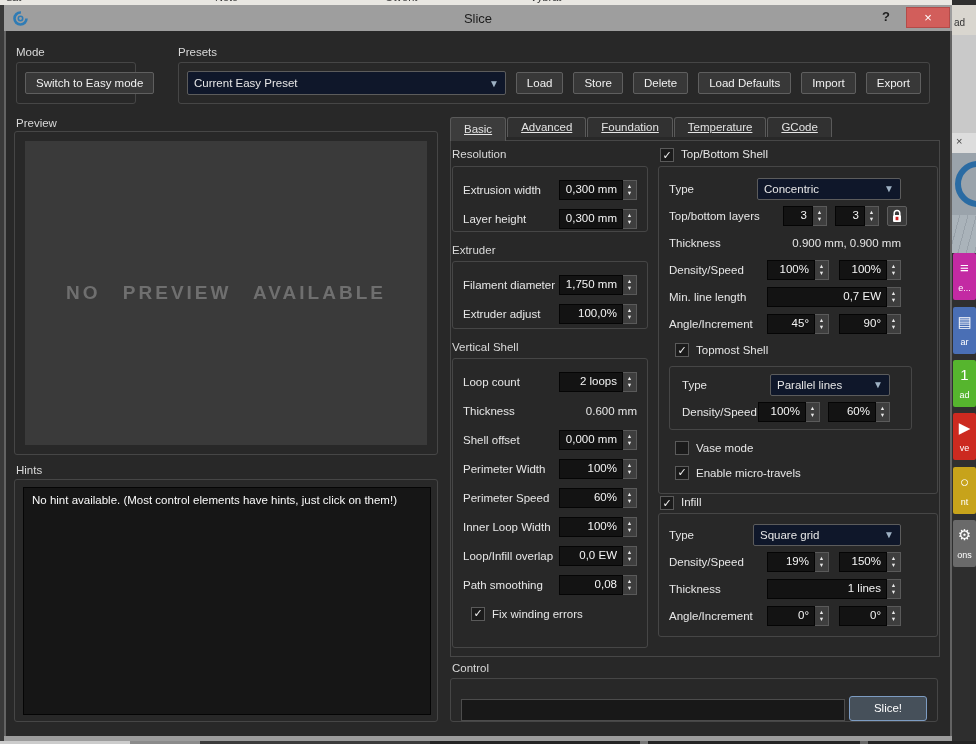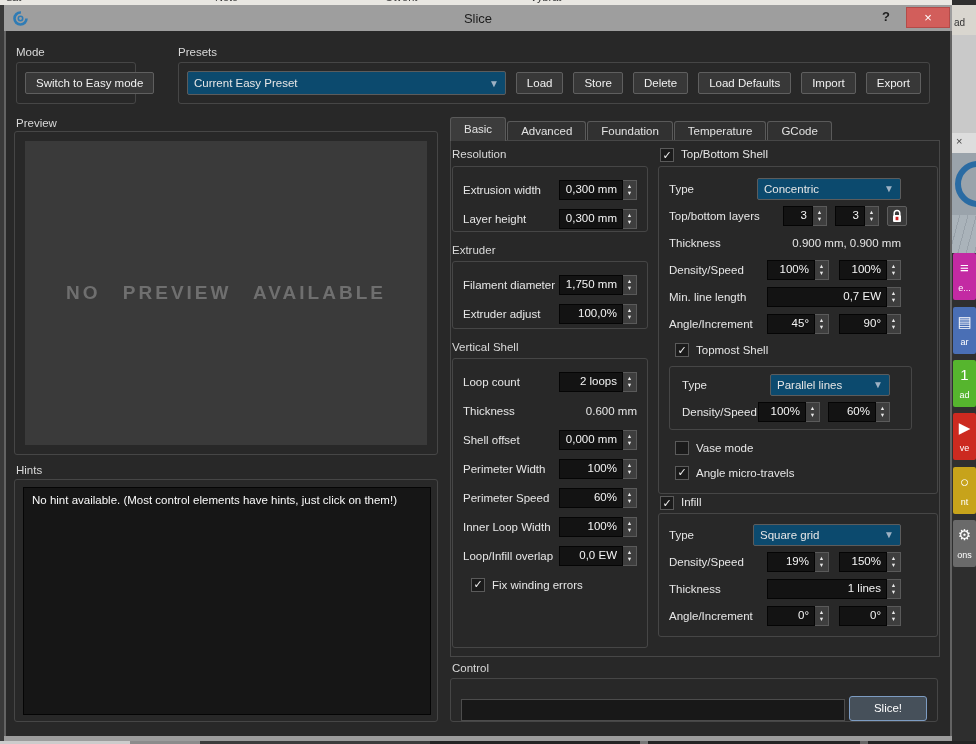--- a/index.html
+++ b/index.html
@@ -56,35 +56,35 @@
   .field { background:#131313; border:1px solid #050505; color:#f4f4f4; text-align:right;
            padding:2px 5px 0 2px; height:20px; white-space:nowrap; }
   .w62{width:64px} .w46{width:48px} .w26{width:30px} .w118{width:120px}
   .spin { width:14px; height:20px; background:#3e3e3e; border:1px solid #5a5a5a; border-left:none;
           display:flex; flex-direction:column; align-items:center; justify-content:center; cursor:pointer; }
   .spin::before { content:"▲"; font-size:5.5px; line-height:7px; color:#e8e8e8; }
   .spin::after  { content:"▼"; font-size:5.5px; line-height:7px; color:#e8e8e8; }
   .sval { white-space:nowrap; }
   .btn { background:#383838; border:1px solid #5f5f5f; border-radius:2px; color:#f0f0f0;
          padding:4px 10px; text-align:center; white-space:nowrap; cursor:pointer; }
-  .dd { background:#0c4a6e; border:1px solid #5c5c5c; border-radius:2px; height:22px;
+  .dd { background:#0f172a; border:1px solid #5c5c5c; border-radius:2px; height:22px;
         display:flex; align-items:center; justify-content:space-between; padding:0 6px; cursor:pointer; }
   .dda { color:#9fb2c4; font-size:10px; }
   .cb { width:14px; height:14px; background:#1b1b1b; border:1px solid #5a5a5a; display:inline-flex;
         align-items:center; justify-content:center; flex:0 0 auto; cursor:pointer; }
   .cb.on::after { content:"✓"; color:#f2f2f2; font-size:11px; line-height:11px; }
   .cbrow { justify-content:flex-start; gap:7px; }
   .secheader { display:flex; align-items:flex-start; gap:7px; }
   .innerbox { border:1px solid #464646; border-radius:3px; margin:3px 25px 5px 10px; padding:4px 0; }
   .innerbox .row { height:27px; padding:0 21px 0 12px; }
   .lockbtn { width:20px; height:20px; background:#3a3a3a; border:1px solid #5e5e5e; border-radius:2px;
              display:flex; align-items:center; justify-content:center; cursor:pointer; }
 
   
-  .tabsrow { left:450px; top:117px; display:flex; align-items:flex-end; height:24px; }
+  .tabsrow { left:450px; top:117px; display:flex; height:24px;text-decoration:underline; }
   .tab { background:#313131; border:1px solid #5a5a5a; border-bottom:none; border-radius:3px 3px 0 0;
          padding:3px 13px; height:20px; margin-right:1px; color:#e2e2e2; cursor:pointer; }
   .tab.active { background:#3c3c3c; height:24px; padding-top:5px; position:relative; z-index:3; }
   .pane { left:450px; top:140px; width:490px; height:517px; border:1px solid #474747; z-index:1; }
 
   
   .previewbox { left:14px; top:131px; width:424px; height:324px; }
   .previewarea { position:absolute; left:10px; top:9px; width:402px; height:304px; background:#3a3a3a;
                  display:flex; align-items:center; justify-content:center; }
   .noprev { color:#6f6f6f; font-size:19px; letter-spacing:3px; word-spacing:14px;font-weight:bold; }
@@ -282,20 +282,27 @@
       <span class="rlabel">Inner Loop Width</span>
       <span class="fg">
           <span class="field w62">100%</span>
           <span class="spin"></span>
         </span>
     </div>
     <div class="row">
       <span class="rlabel">Loop/Infill overlap</span>
       <span class="fg">
           <span class="field w62">0,0 EW</span>
+          <span class="spin"></span>
+        </span>
+    </div>
+    <div class="row">
+      <span class="rlabel">Path smoothing</span>
+      <span class="fg">
+          <span class="field w62">0,08</span>
           <span class="spin"></span>
         </span>
     </div>
     <div class="row cbrow" style="padding-left:18px">
       <span class="cb on"></span>
       <span>Fix winding errors</span>
     </div>
   </div>
 
   <div class="abs secheader" style="left:660px;top:148px">
@@ -392,21 +399,21 @@
             </span>
         </span>
       </div>
     </div>
     <div class="row cbrow" style="height:25px;padding-left:16px">
       <span class="cb"></span>
       <span>Vase mode</span>
     </div>
     <div class="row cbrow" style="height:25px;padding-left:16px">
       <span class="cb on"></span>
-      <span>Angle micro-travels</span>
+      <span>Enable micro-travels</span>
     </div>
   </div>
 
   <div class="abs secheader" style="left:660px;top:496px">
     <span class="cb on"></span>
     <span>Infill</span>
   </div>
   <div class="abs gbox" style="left:658px;top:513px;width:280px;height:124px;padding-top:7px">
     <div class="row rr">
       <span class="rlabel">Type</span>

